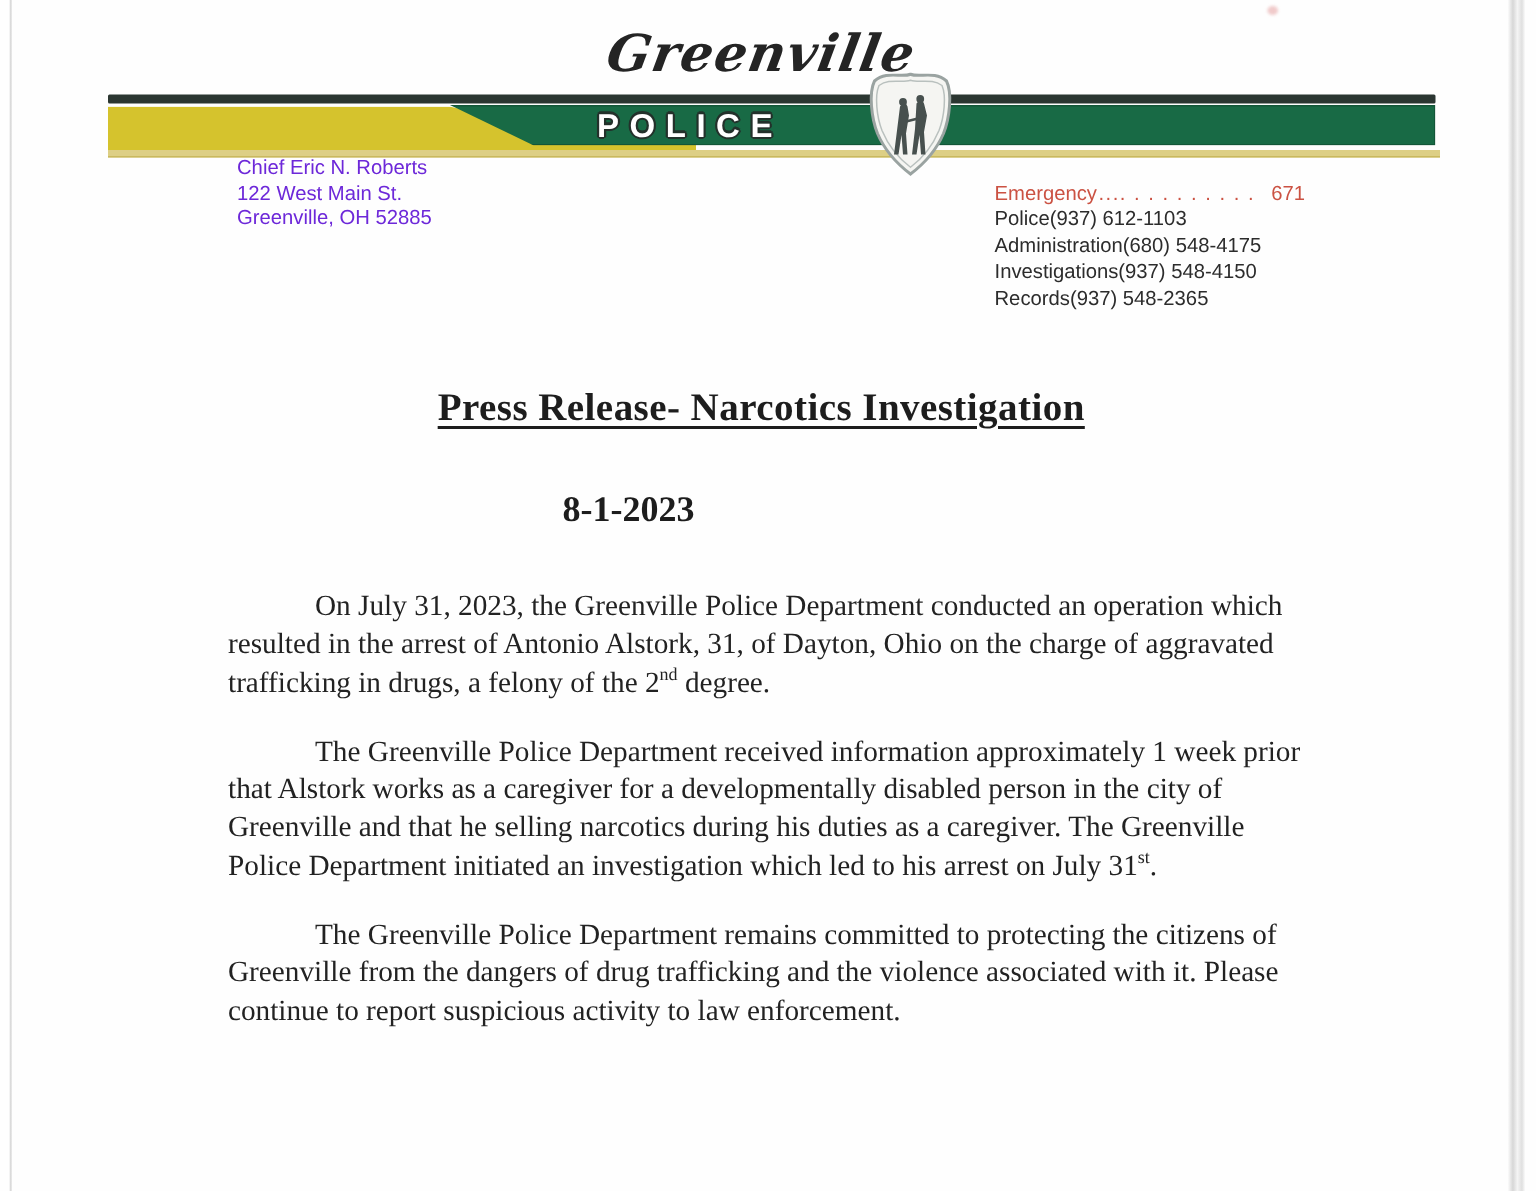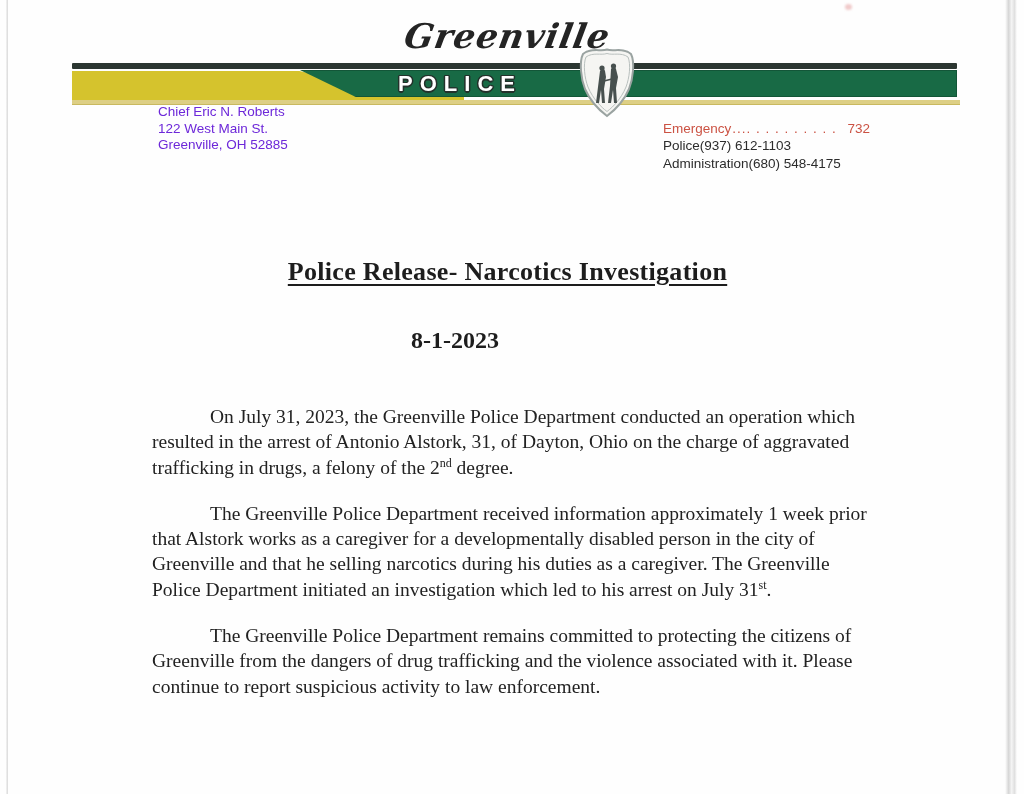--- a/index.html
+++ b/index.html
@@ -110,29 +110,28 @@
     text-decoration-thickness: 2px;
     text-underline-offset: 4px;
     letter-spacing: 0.3px;
   }
   .doc-date {
     position: absolute; left: 0; top: 327px; width: 838px;
     text-align: center;
     font-weight: bold;
     font-size: 24px;
     color: #1d1d1d;
-    margin-left: 36px;
   }
   .doc-body {
     position: absolute; left: 152px; top: 392px; width: 728px;
     font-size: 19.5px;
     line-height: 25.3px;
     color: #222222;
   }
-  .doc-body p { margin: 12px 0 21px 0; text-indent: 58px; }
+  .doc-body p { margin: 0 0 21px 0; text-indent: 58px; }
   .doc-body sup { font-size: 12px; line-height: 0; }
 </style>
 </head>
 <body>
 
 <div id="paper">
 
   <div class="edge-left"></div>
   <div class="edge-right"></div>
   <div class="scan-dot"></div>
@@ -160,33 +159,41 @@
   <div class="contact-left">
     <div>Chief Eric N. Roberts</div>
     <div>122 West Main St.</div>
     <div>Greenville, OH  52885</div>
   </div>
 
   <div class="contact-right">
     <div class="cr-row cr-emergency">
       <span>Emergency</span>
       <span class="cr-leader">.... . . . . . . . . .</span>
-      <span>732</span>
+      <span>671</span>
     </div>
     <div class="cr-row">
       <span>Police</span>
       <span>(937) 612-1103</span>
     </div>
     <div class="cr-row">
       <span>Administration</span>
       <span>(680) 548-4175</span>
     </div>
-  </div>
-
-  <div class="doc-title">Police Release- Narcotics Investigation</div>
+    <div class="cr-row">
+      <span>Investigations</span>
+      <span>(937) 548-4150</span>
+    </div>
+    <div class="cr-row">
+      <span>Records</span>
+      <span>(937) 548-2365</span>
+    </div>
+  </div>
+
+  <div class="doc-title">Press Release- Narcotics Investigation</div>
   <div class="doc-date">8-1-2023</div>
 
   <div class="doc-body">
     <p>On July 31, 2023, the Greenville Police Department conducted an operation which resulted in the arrest of Antonio Alstork, 31, of Dayton, Ohio on the charge of aggravated trafficking in drugs, a felony of the 2<sup>nd</sup> degree.</p>
     <p>The Greenville Police Department received information approximately 1 week prior that Alstork works as a caregiver for a developmentally disabled person in the city of Greenville and that he selling narcotics during his duties as a caregiver. The Greenville Police Department initiated an investigation which led to his arrest on July 31<sup>st</sup>.</p>
     <p>The Greenville Police Department remains committed to protecting the citizens of Greenville from the dangers of drug trafficking and the violence associated with it. Please continue to report suspicious activity to law enforcement.</p>
   </div>
 
 </div>
 

